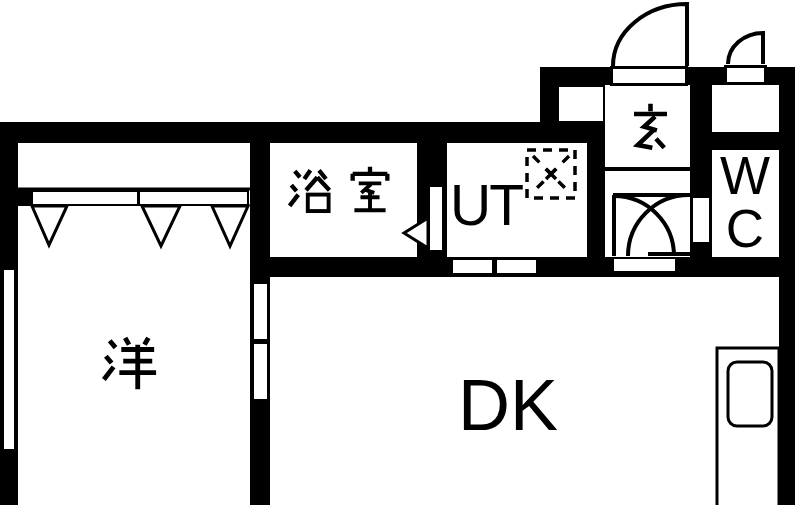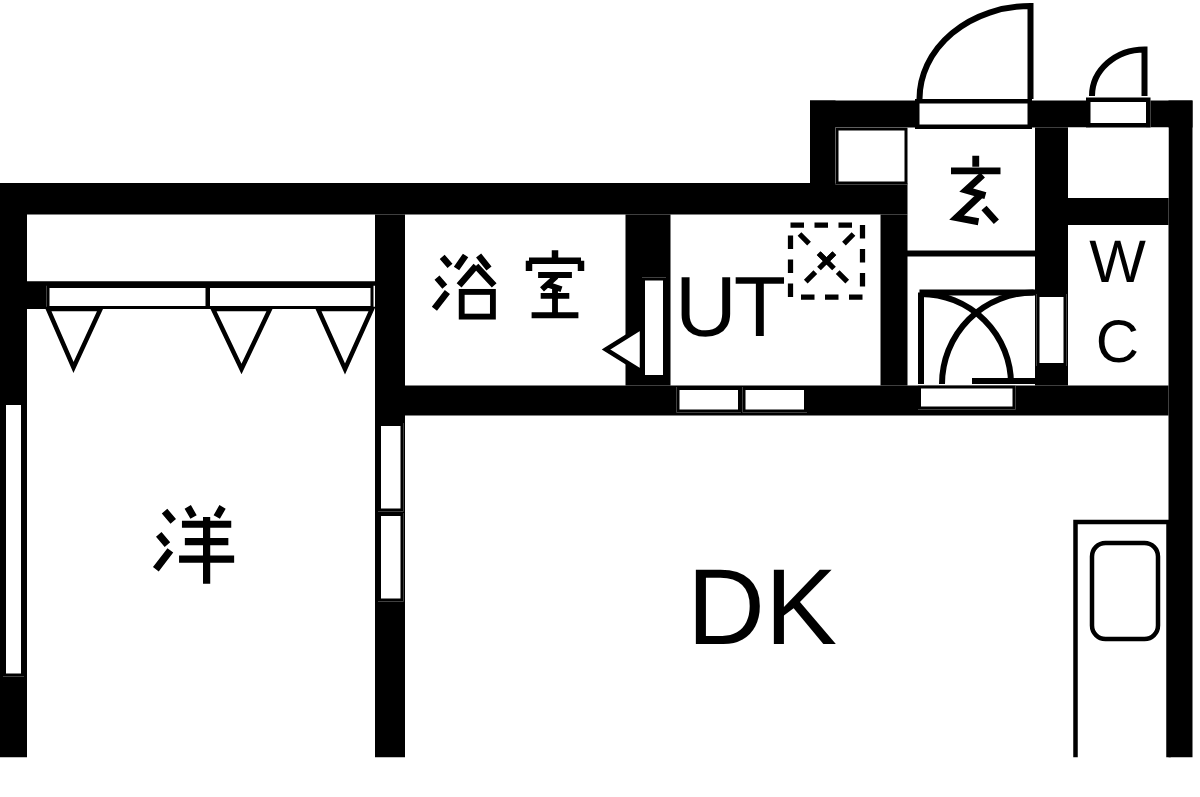--- a/index.html
+++ b/index.html
@@ -117,17 +117,17 @@
   <div>
     <span class="sr">玄</span>
     <svg class="ksvg" style="left:623px;top:102px" width="55" height="55" viewBox="0 0 60 60">
       <g stroke="#000" stroke-width="5" fill="none">
         <path d="M30 2 V10 M12 13 H48"></path>
         <path d="M35 16 L23 27 L37 31 M33 31 L16 47 L32 50 M36 40 L45 50"></path>
       </g>
     </svg>
   </div>
 
-  <div class="lbl" style="left:714px;top:149px;width:62px;font-size:40px;line-height:53px;word-break:break-all">WC</div>
+  <div class="lbl" style="left:714px;top:149px;width:62px;font-size:53px;line-height:53px;word-break:break-all">WC</div>
 
   <div class="lbl" style="left:445px;top:375px;width:126px;font-size:72px;line-height:60px">DK</div>
 
 </div>
 
 </body></html>

